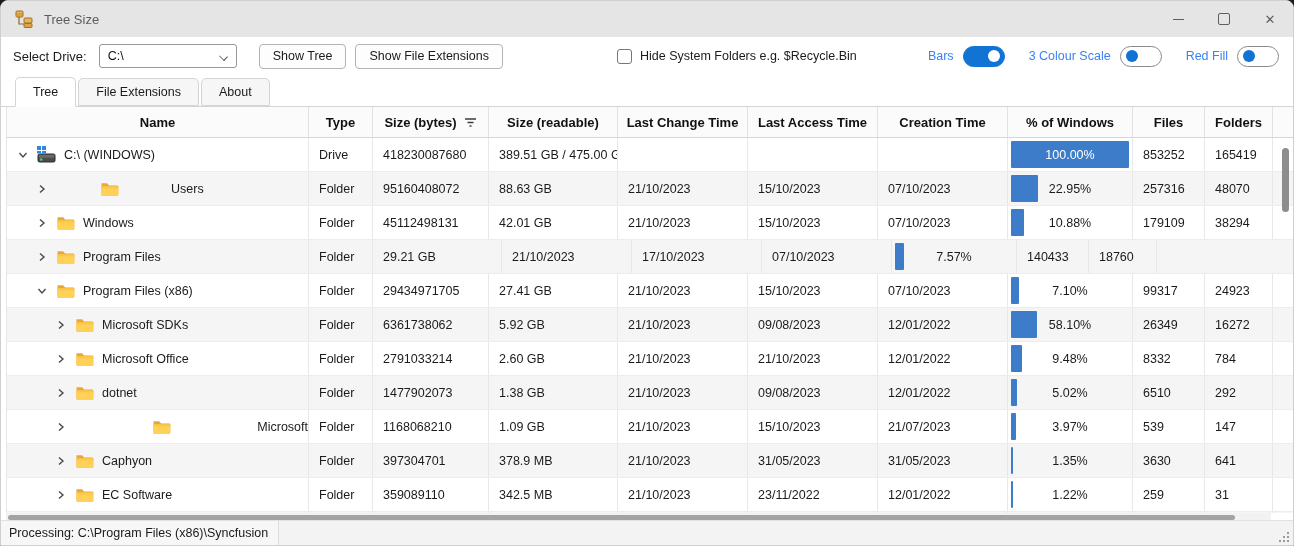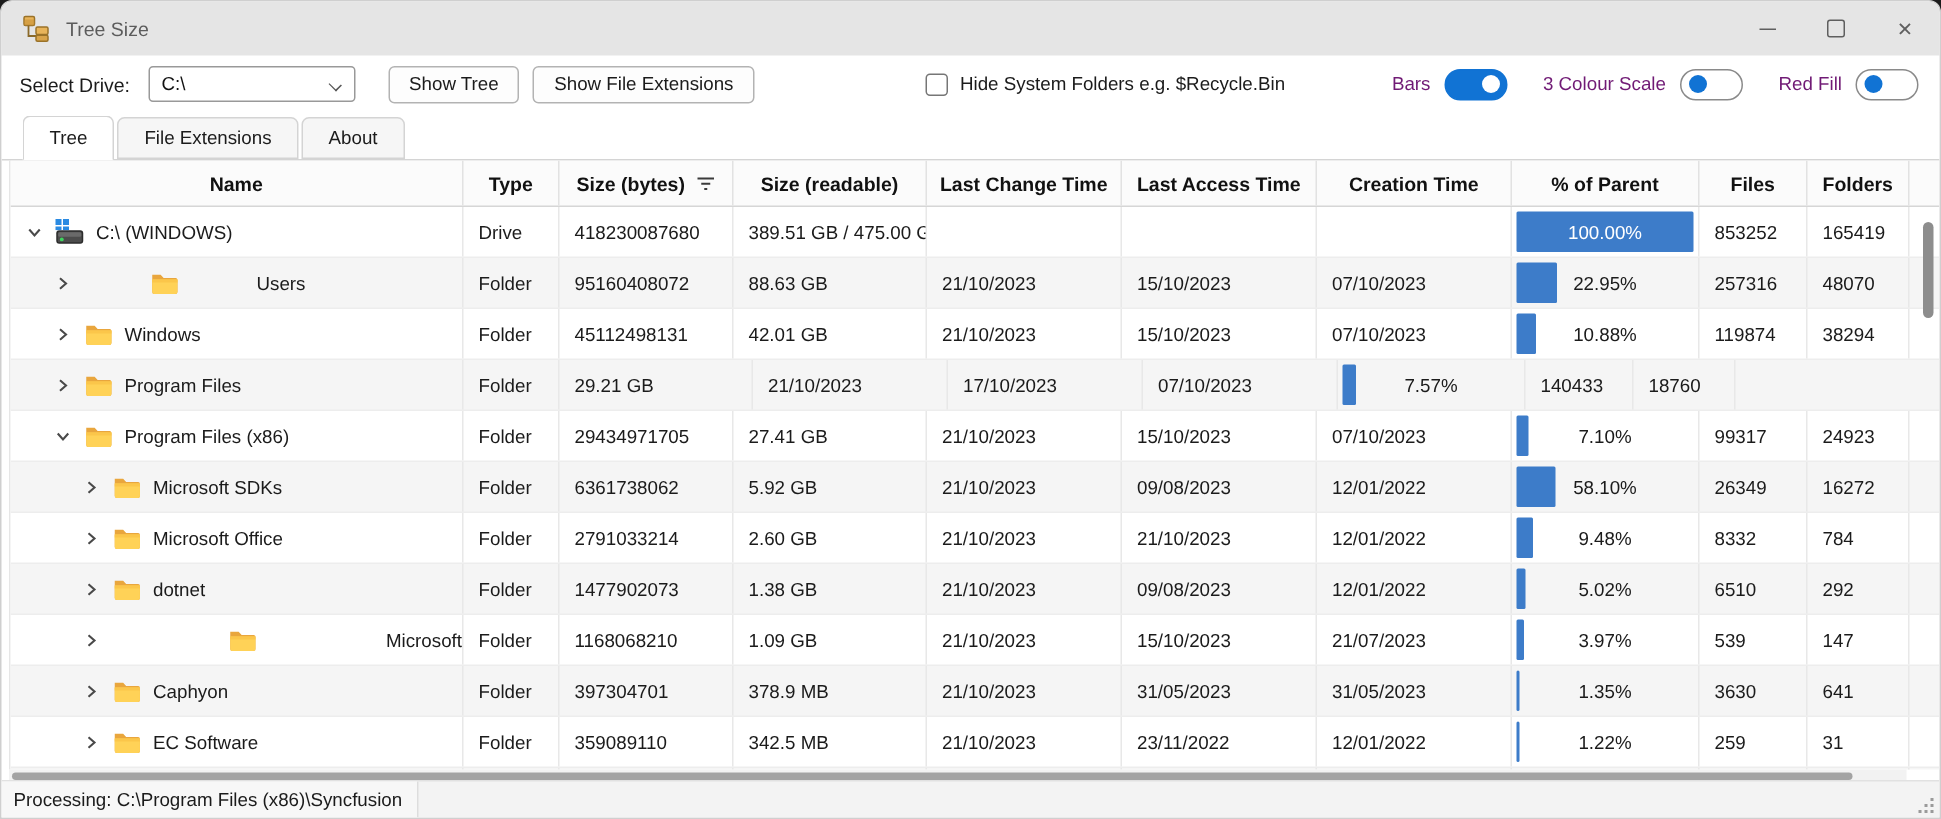--- a/index.html
+++ b/index.html
@@ -27,21 +27,21 @@
   .tb-btn{height:25px;border:1px solid #b3b3b3;border-radius:4px;background:#fdfdfd;font-size:12.5px;
     color:#1b1b1b;display:flex;align-items:center;justify-content:center;padding:0 13px;box-sizing:border-box;}
   .btn-show-tree{margin-left:22px;}
   .btn-show-ext{margin-left:9px;}
   .chk-group{margin-left:114px;display:flex;align-items:center;gap:8px;}
   .checkbox{width:15px;height:15px;border:1px solid #767676;border-radius:3px;background:#fff;box-sizing:border-box;}
   .chk-label{font-size:12.5px;color:#1b1b1b;}
   .toggle-area{margin-left:auto;display:flex;align-items:center;gap:10px;}
   .toggle-group{display:flex;align-items:center;gap:9px;}
   .toggle-group + .toggle-group{margin-left:14px;}
-  .tg-label{font-size:12.5px;color:#701a75;}
+  .tg-label{font-size:12.5px;color:#3b82f6;}
   .toggle{width:42px;height:21px;border-radius:11px;position:relative;box-sizing:border-box;}
   .toggle.on{background:#1173d4;border:1px solid #1173d4;}
   .toggle.on .knob{position:absolute;right:4px;top:3.5px;width:12px;height:12px;border-radius:50%;background:#fff;}
   .toggle.off{background:#fff;border:1px solid #8a8a8a;}
   .toggle.off .knob{position:absolute;left:5px;top:3.5px;width:12px;height:12px;border-radius:50%;background:#1173d4;}
   
   .tabstrip{height:31px;display:flex;align-items:flex-end;padding-left:14px;border-bottom:1px solid #d4d4d4;background:#fff;}
   .tab{height:28px;display:flex;align-items:center;padding:0 17px;font-size:12.5px;color:#1b1b1b;
     border:1px solid #d4d4d4;border-radius:5px 5px 0 0;background:#f6f6f6;margin-right:2px;box-sizing:border-box;position:relative;}
   .tab.active{background:#fff;height:30px;border-bottom:1px solid #fff;margin-bottom:-1px;z-index:2;}
@@ -161,21 +161,21 @@
               <line x1="1" y1="2" x2="12" y2="2"></line>
               <line x1="3.5" y1="5.5" x2="9.5" y2="5.5"></line>
               <line x1="5.5" y1="9" x2="7.5" y2="9"></line>
             </g>
           </svg>
         </div>
       <div class="th w-read">Size (readable)</div>
       <div class="th w-change">Last Change Time</div>
       <div class="th w-access">Last Access Time</div>
       <div class="th w-create">Creation Time</div>
-      <div class="th w-pct">% of Parent</div>
+      <div class="th w-pct">% of Windows</div>
       <div class="th w-files">Files</div>
       <div class="th w-folders">Folders</div>
     </div>
     <div class="tbody">
         <div class="row full-pct">
       <div class="cell name-cell w-name" style="padding-left: 8px;">
         <span class="chev down">
 
           <svg class="chev-d" width="14" height="14" viewBox="0 0 14 14">
                 <polyline points="3.5,5 7,9 10.5,5" fill="none" stroke="#4a4a4a" stroke-width="1.4"></polyline>
@@ -260,21 +260,21 @@
       <div class="cell c-type w-type">Folder</div>
       <div class="cell c-bytes w-bytes">45112498131</div>
       <div class="cell c-read w-read">42.01 GB</div>
       <div class="cell c-change w-change">21/10/2023</div>
       <div class="cell c-access w-access">15/10/2023</div>
       <div class="cell c-create w-create">07/10/2023</div>
       <div class="cell pct-cell w-pct">
         <div class="pct-bar" style="width: 13px;"></div>
         <span class="pct-text">10.88%</span>
       </div>
-      <div class="cell c-files w-files">119874</div>
+      <div class="cell c-files w-files">179109</div>
       <div class="cell c-folders w-folders">38294</div>
     </div>
         <div class="row alt">
       <div class="cell name-cell w-name" style="padding-left: 27px;">
         <span class="chev right">
           <svg class="chev-r" width="14" height="14" viewBox="0 0 14 14">
                 <polyline points="5,3.5 9,7 5,10.5" fill="none" stroke="#4a4a4a" stroke-width="1.4"></polyline>
               </svg>
 
         </span>

